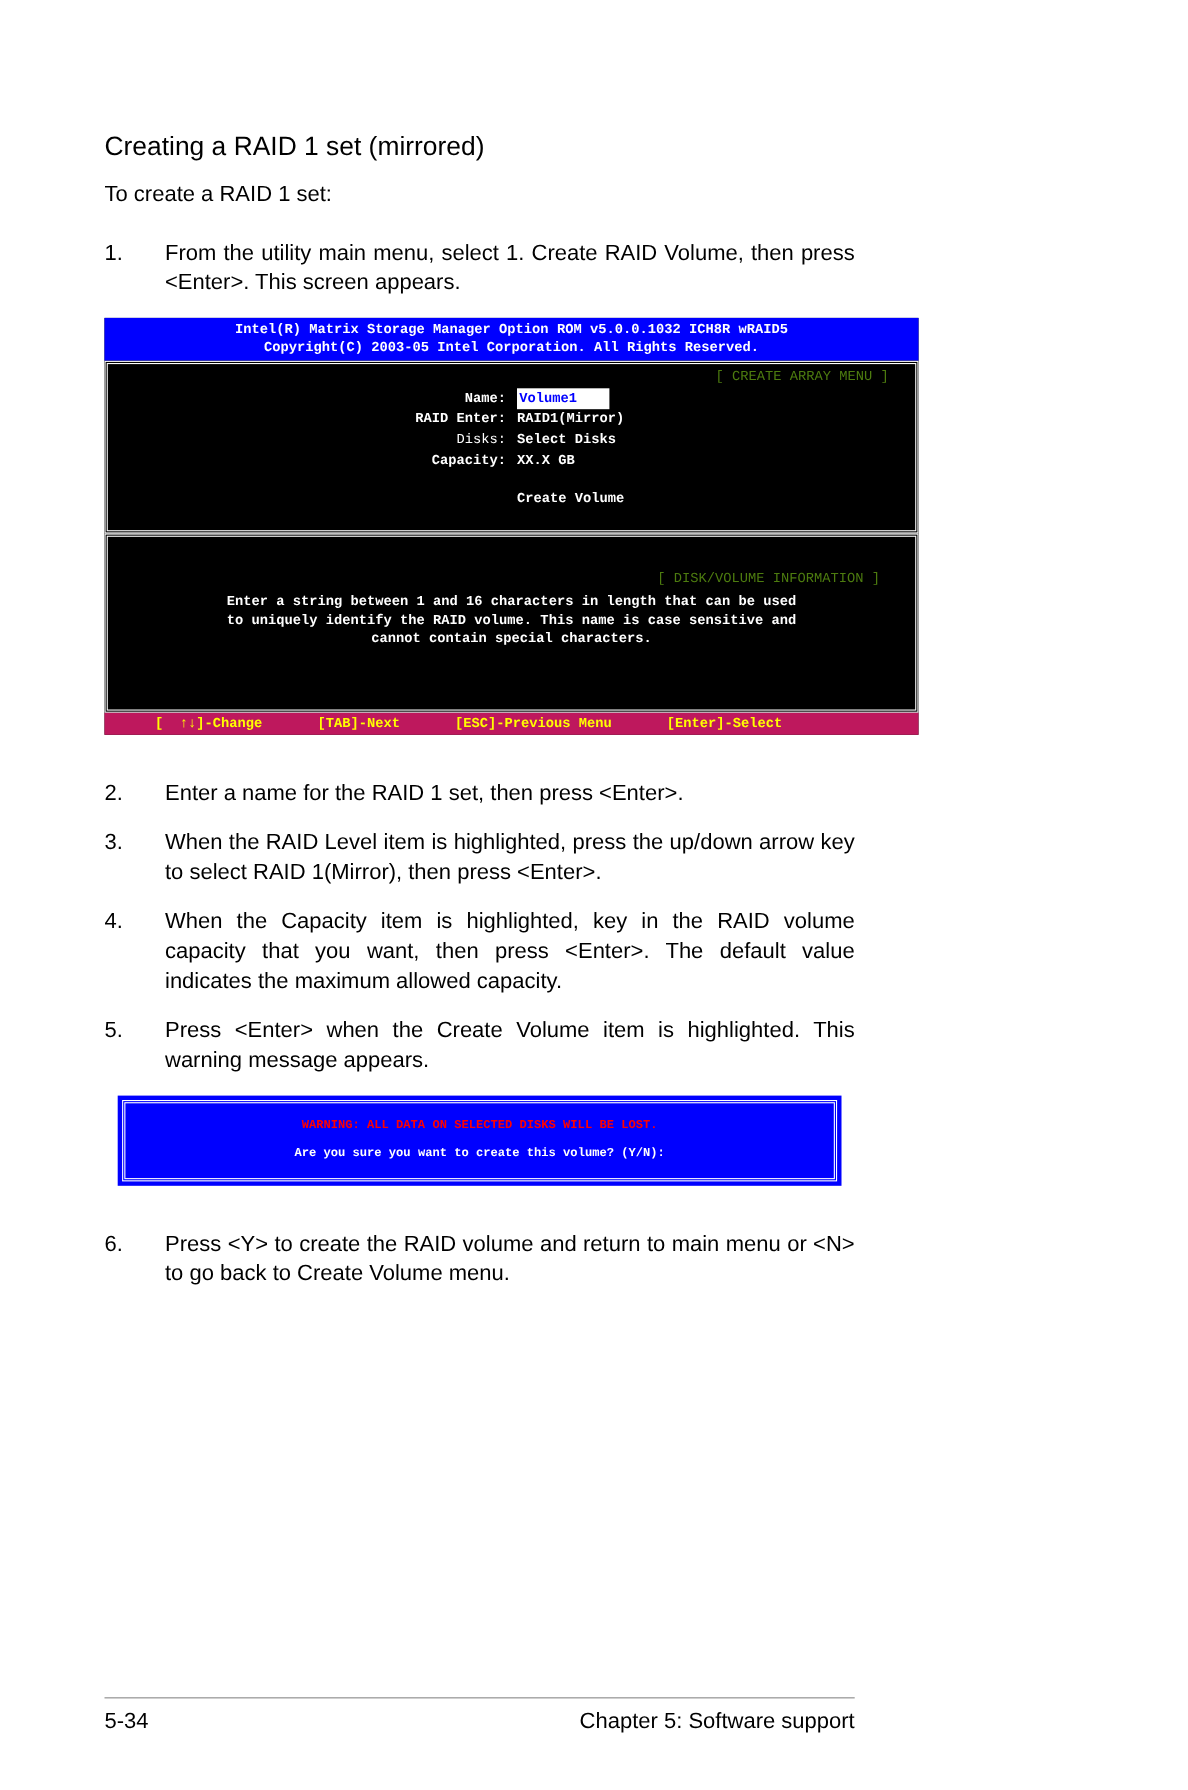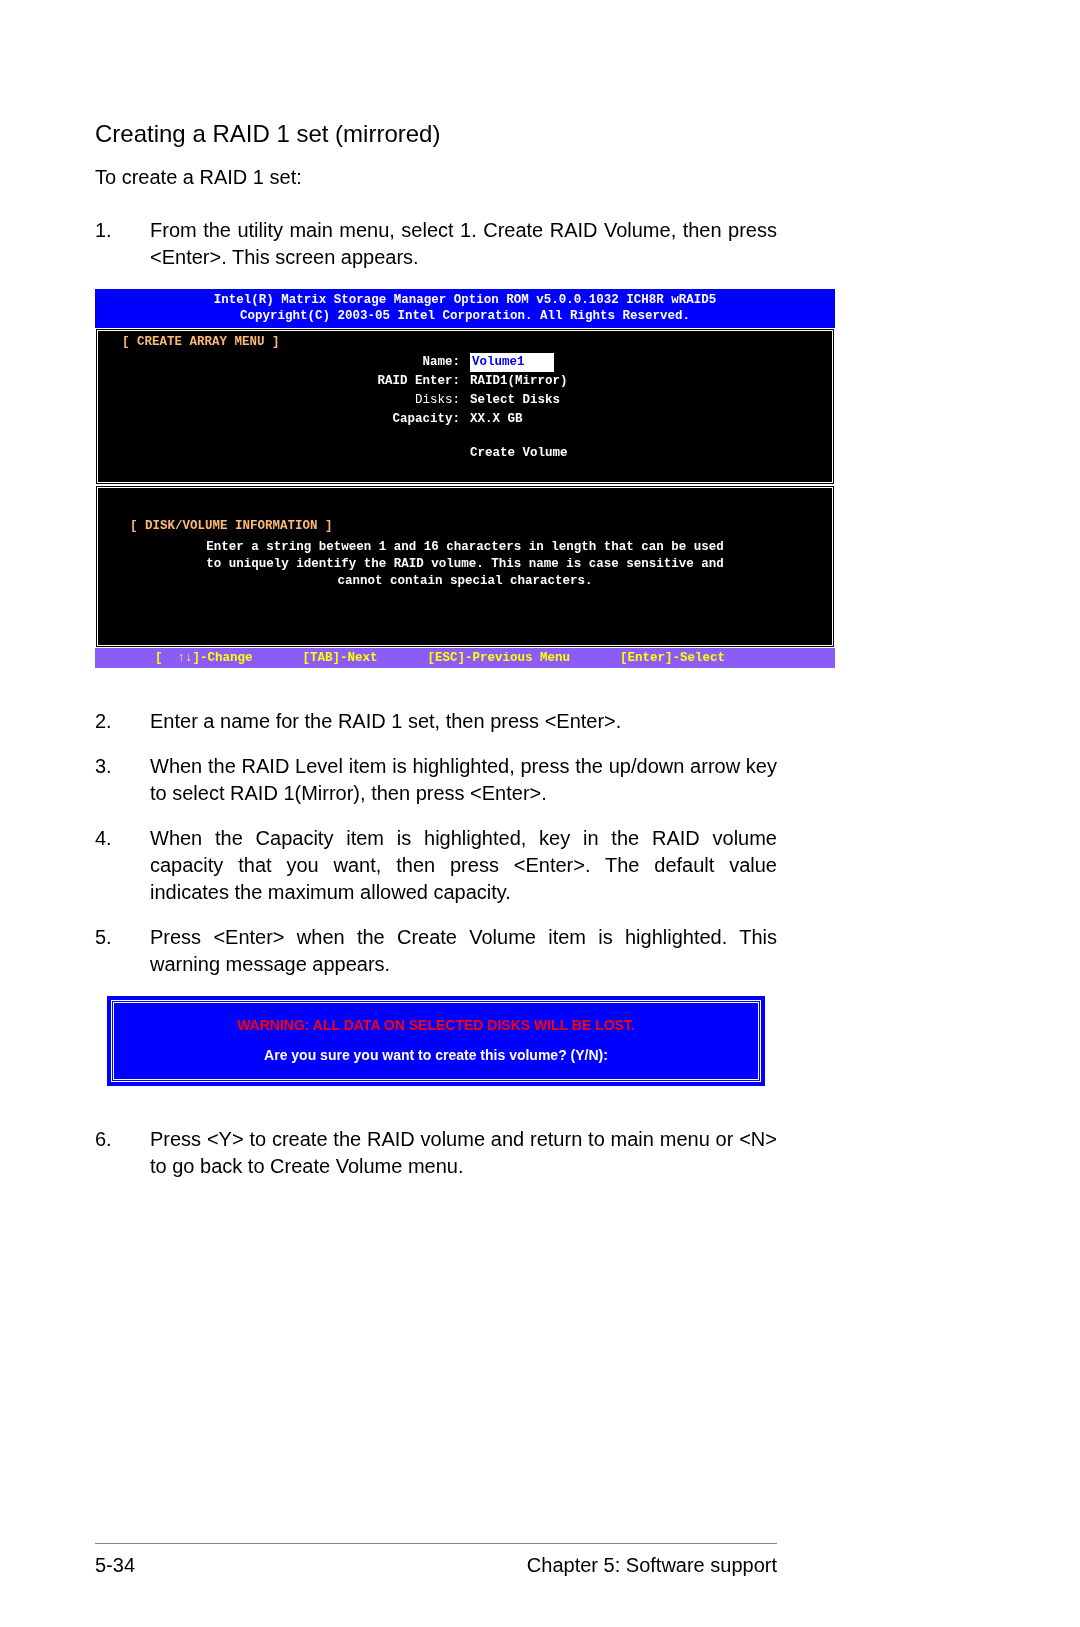--- a/index.html
+++ b/index.html
@@ -65,23 +65,23 @@
   }
   .bios-body {
     background: #000;
     padding: 0;
   }
   .dbl-border {
     border: 3px double #fff;
     margin: 0;
   }
   .panel-title {
-    text-align: left;
-    color: #fdba74;
-    font-weight: bold;
+    text-align: right;
+    color: #4d7c0f;
+    font-weight: normal;
     margin-top: -10px;
     margin-bottom: 4px;
   }
   .panel-title span {
     background: #000;
     padding: 0 4px;
   }
   .create-array {
     padding: 14px 20px 22px 20px;
   }
@@ -120,39 +120,39 @@
   .create-volume-row .cv { display:inline-block; width:200px; text-align:left; }
 
   .disk-info {
     padding: 40px 28px 55px 28px;
     text-align: center;
     font-weight: bold;
     line-height: 1.35;
   }
 
   .bios-footer {
-    background: #8b5cf6;
+    background: #be185d;
     color: #ffff00;
     font-weight: bold;
-    padding: 3px 20px;
+    padding: 3px 6px;
     display: flex;
     justify-content: flex-start;
     gap: 50px;
     font-size: 12.5px;
   }
   .bios-footer .seg { white-space: pre; }
   .bios-footer .first { margin-left: 40px; }
 
   
   .warn-wrap {
     width: 650px;
     margin: 6px auto 40px auto;
     background: #0000ff;
-    font-family: Liberation Sans, sans-serif;
-    font-size: 14px;
+    font-family: Liberation Mono, monospace;
+    font-size: 11px;
     padding: 4px;
   }
   .warn-inner {
     border: 3px double #fff;
     padding: 14px 10px 16px 10px;
     text-align: center;
   }
   .warn-text {
     color: #ff0000;
     font-weight: bold;

